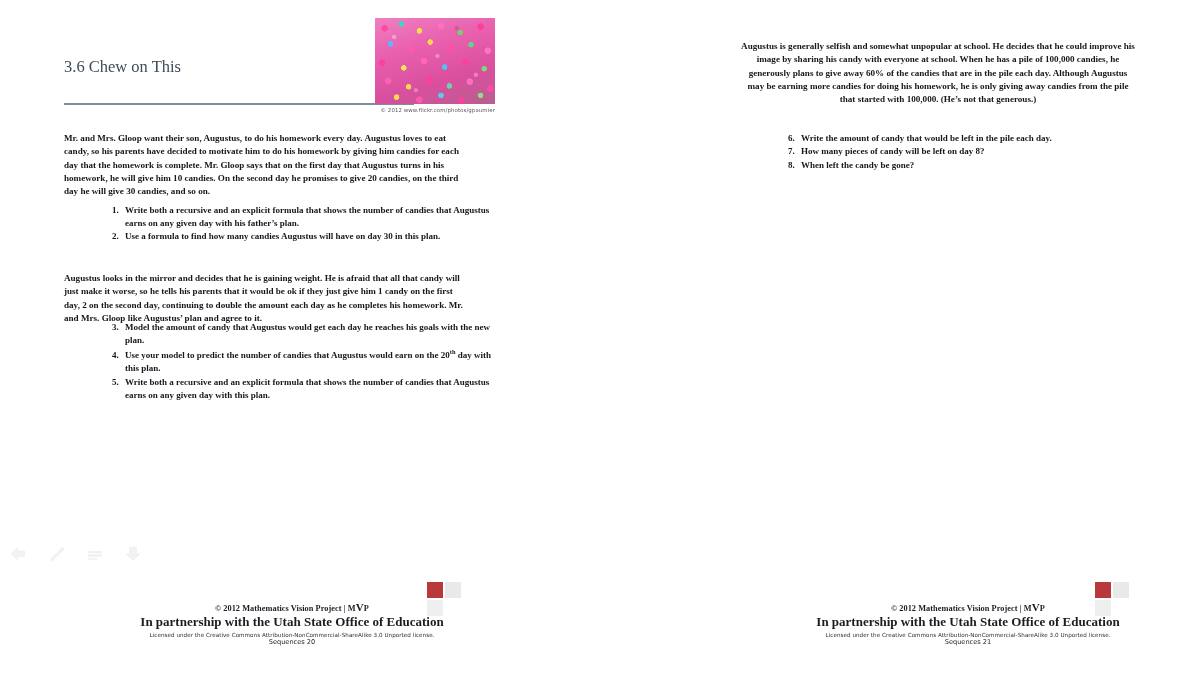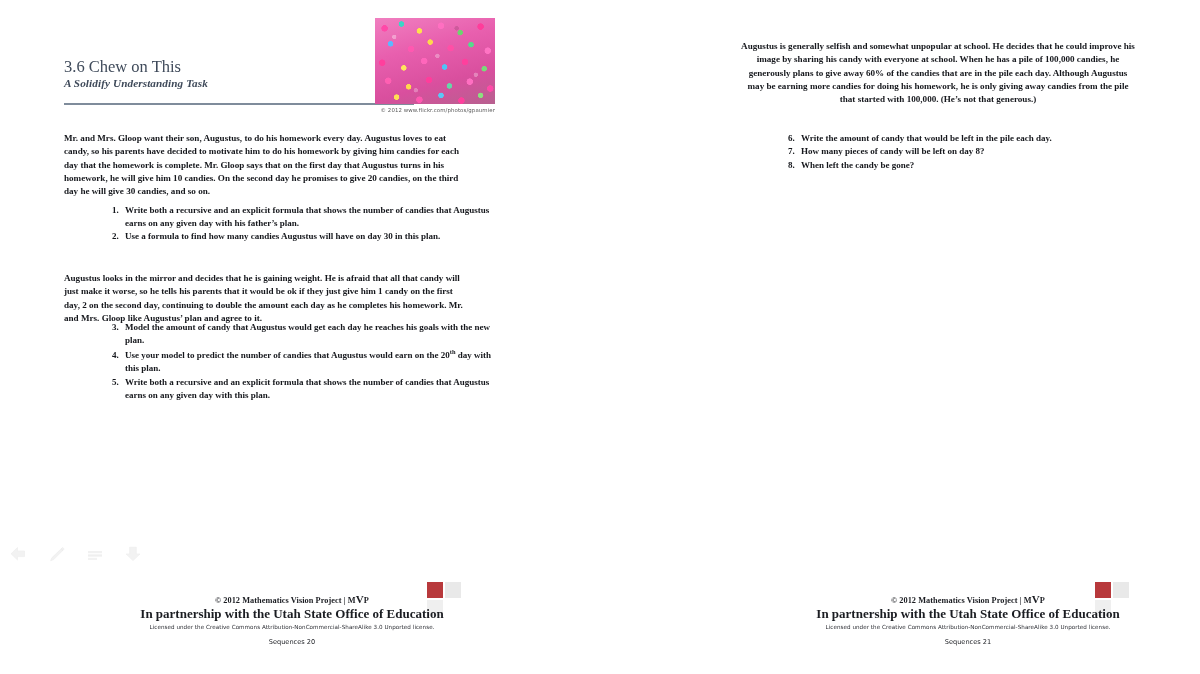--- a/index.html
+++ b/index.html
@@ -223,21 +223,21 @@
     font-size: 5.6px;
     font-weight: normal;
     color: #2b2d33;
     margin-top: 2px;
     letter-spacing: 0.05px;
   }
   .footer-page-num {
     font-family: "DejaVu Sans", sans-serif;
     font-size: 6.6px;
     color: #23252a;
-    margin-top: 8px;
+    margin-top: 0;
   }
   
   .mvp-logo {
     position: absolute;
     bottom: 44px;
     width: 34px; height: 34px;
   }
   .mvp-logo-left  { left: 385px; }
   .mvp-logo-right { left: 377px; }
   .mvp-logo .sq { position: absolute; width: 16px; height: 16px; }
@@ -270,21 +270,20 @@
       <span>SMI Module</span>
       <span class="hdr-sup">21</span>
       <span>3.6</span>
     </div>
 
   <div class="page page-left">
     <div class="page-body">
 
       <div class="title-row">
         <div class="task-title">3.6 Chew on This</div>
-        <div class="task-subtitle">A Solidify Understanding Task</div>
       </div>
       <div class="title-rule"></div>
 
       <div class="hero-wrap">
         <div class="hero-img"></div>
         <div class="hero-caption">© 2012 www.flickr.com/photos/gpaumier</div>
       </div>
 
       <div class="prose p-left-1">
         <p>Mr. and Mrs. Gloop want their son, Augustus, to do his homework every day.  Augustus loves to eat candy, so his parents have decided to motivate him to do his homework by giving him candies for each day that the homework is complete.  Mr. Gloop says that on the first day that Augustus turns in his homework, he will give him 10 candies.  On the second day he promises to give 20 candies, on the third day he will give 30 candies, and so on.</p>

